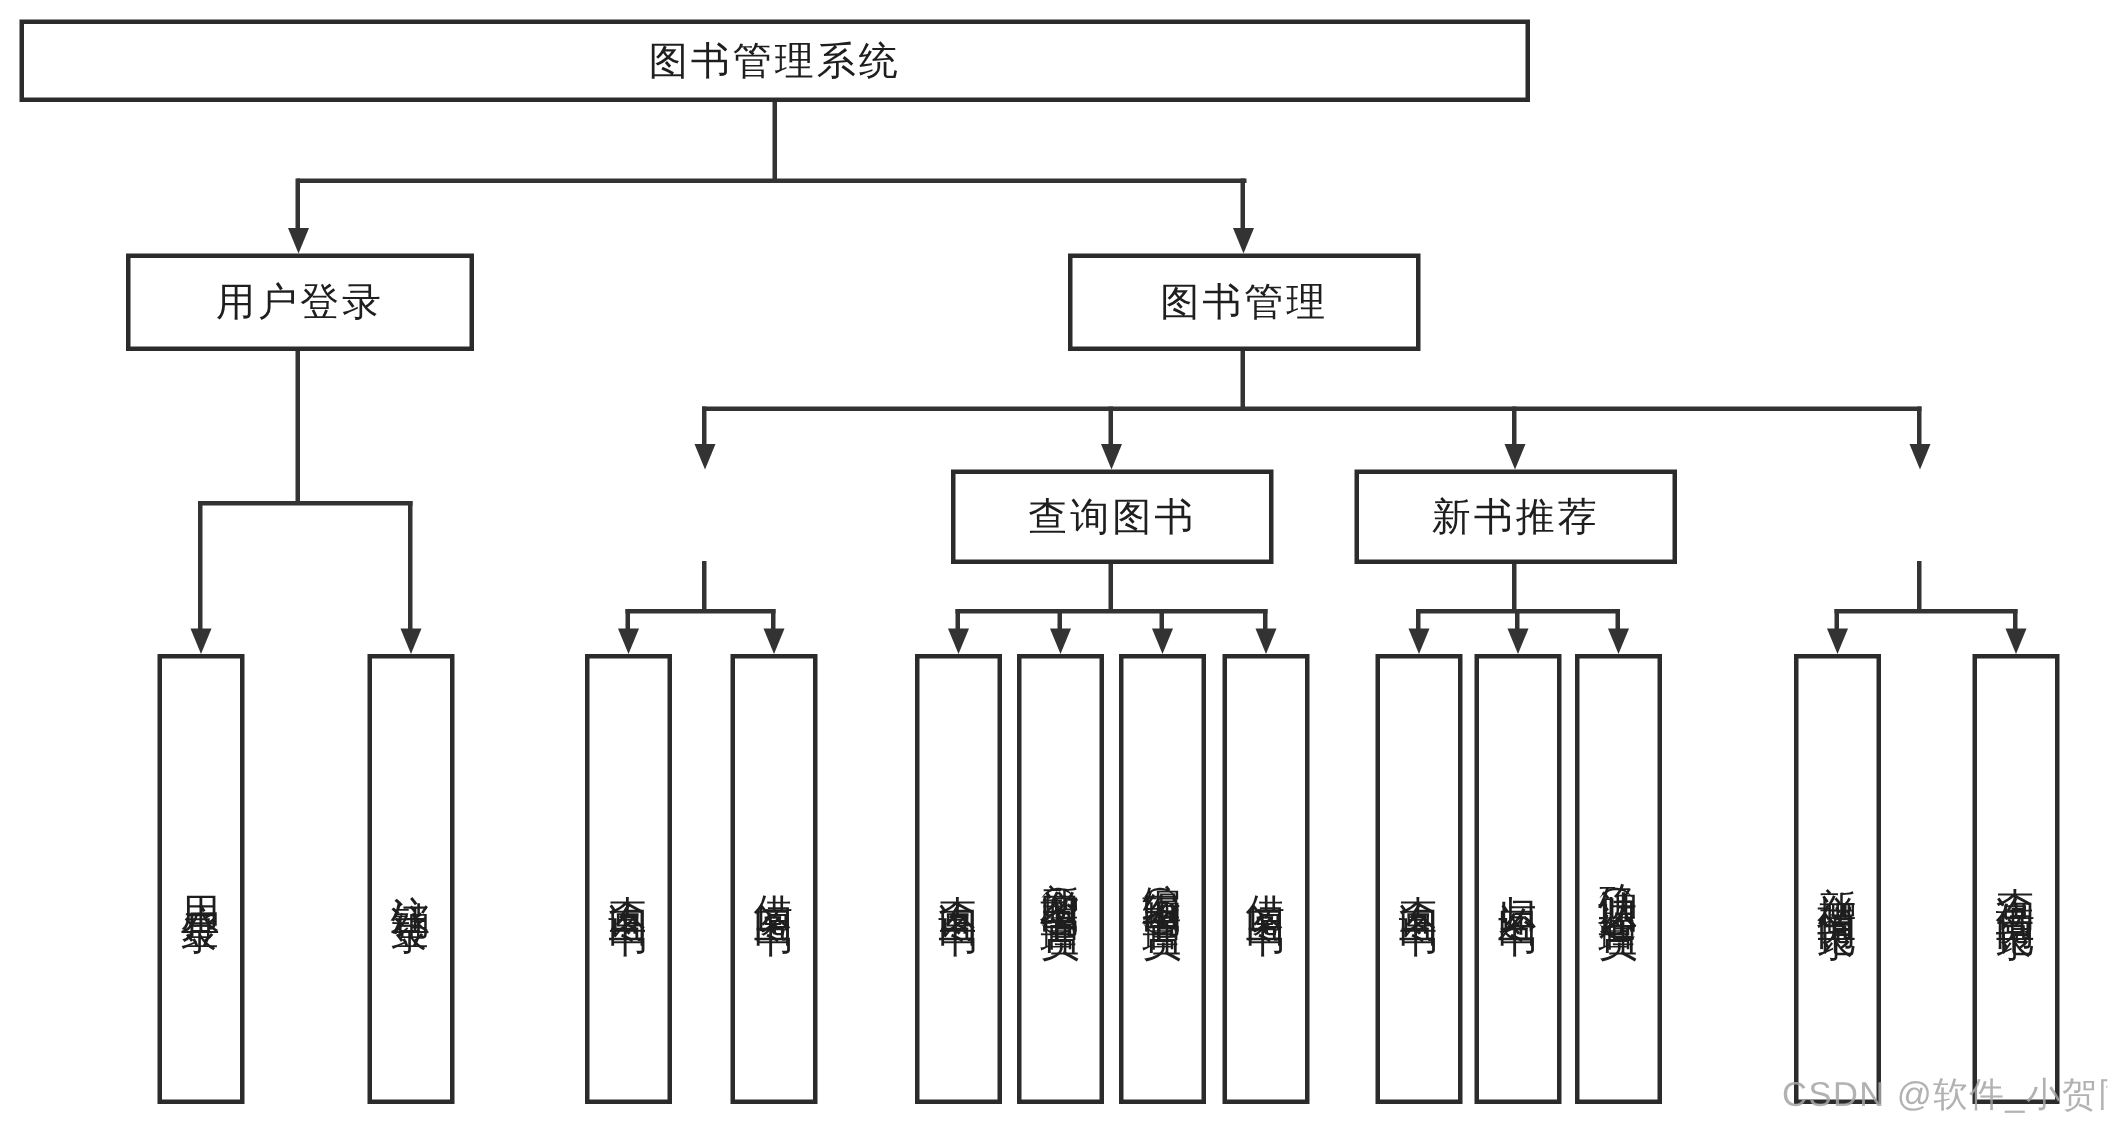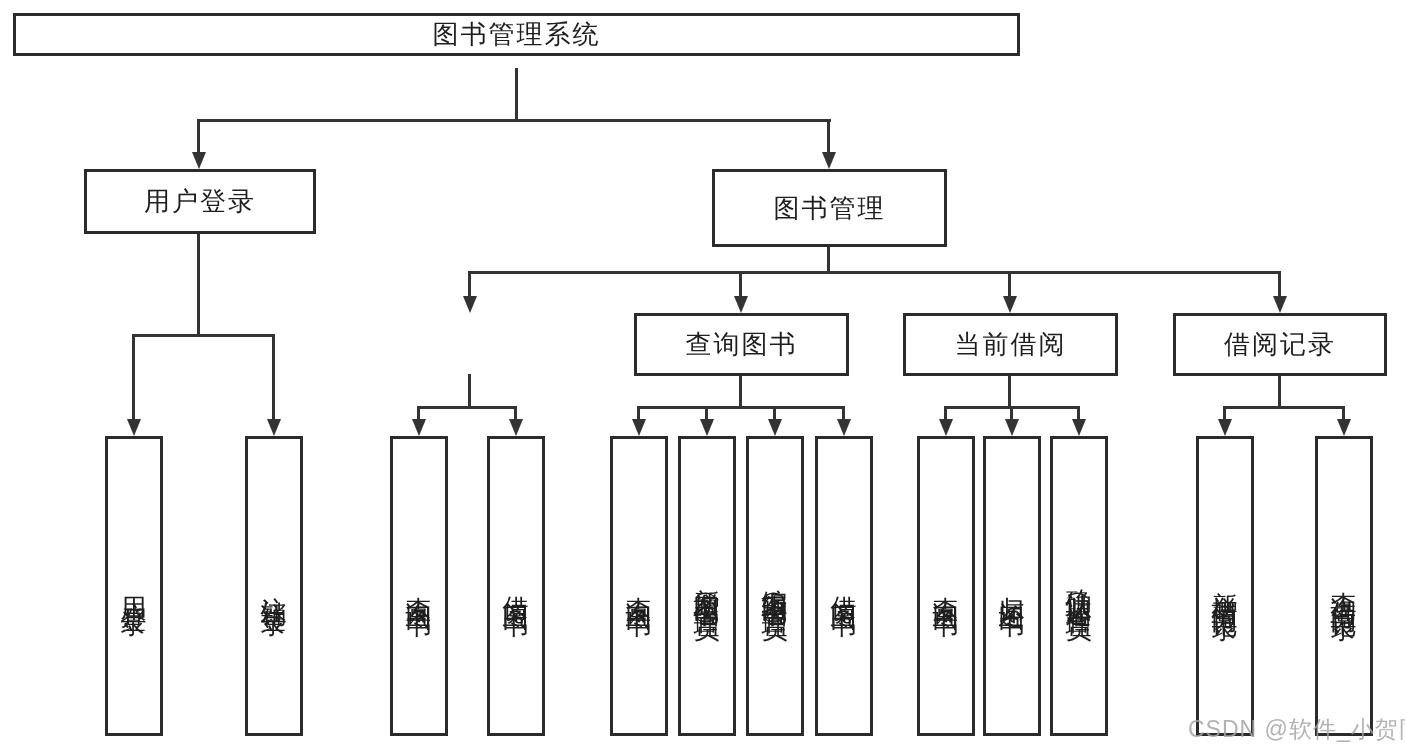--- a/index.html
+++ b/index.html
@@ -29,44 +29,41 @@
   .watermark{
     position:absolute;left:1188px;top:714px;z-index:3;
     font-size:23px;letter-spacing:1px;color:rgba(165,165,165,0.85);white-space:nowrap;
   }
 </style>
 </head>
 <body>
 
 <div id="canvas">
 
-  <div class="box" style="left:13px;top:13px;width:1007px;height:43px;">
+  <div class="box" style="left:13px;top:13px;width:1007px;height:55px;">
     <span>图书管理系统</span>
   </div>
 
   <div class="box" style="left:84px;top:169px;width:232px;height:65px;">
     <span>用户登录</span>
   </div>
 
-  <div class="box" style="left:712px;top:169px;width:235px;height:78px;">
+  <div class="box" style="left:712px;top:169px;width:235px;height:65px;">
     <span>图书管理</span>
   </div>
 
 
   <div class="box" style="left:634px;top:313px;width:215px;height:63px;">
     <span>查询图书</span>
   </div>
 
   <div class="box" style="left:903px;top:313px;width:215px;height:63px;">
-    <span>当前借阅</span>
+    <span>新书推荐</span>
   </div>
 
-  <div class="box" style="left:1173px;top:313px;width:214px;height:63px;">
-    <span>借阅记录</span>
-  </div>
 
   <div class="box leaf" style="left:105px;">
     <span class="vtext">用户登录</span>
   </div>
   <div class="box leaf" style="left:245px;">
     <span class="vtext">注销登录</span>
   </div>
 
   <div class="box leaf" style="left:390px;">
     <span class="vtext">查询图书</span>

